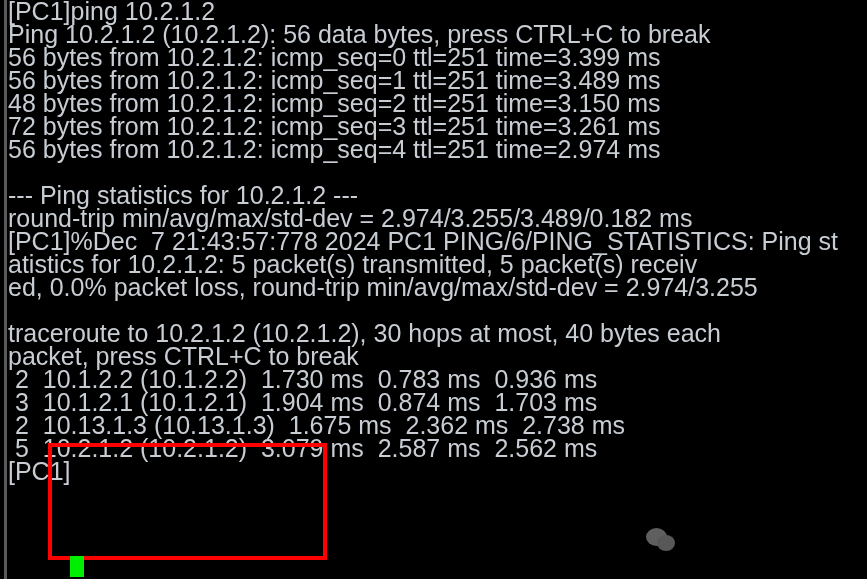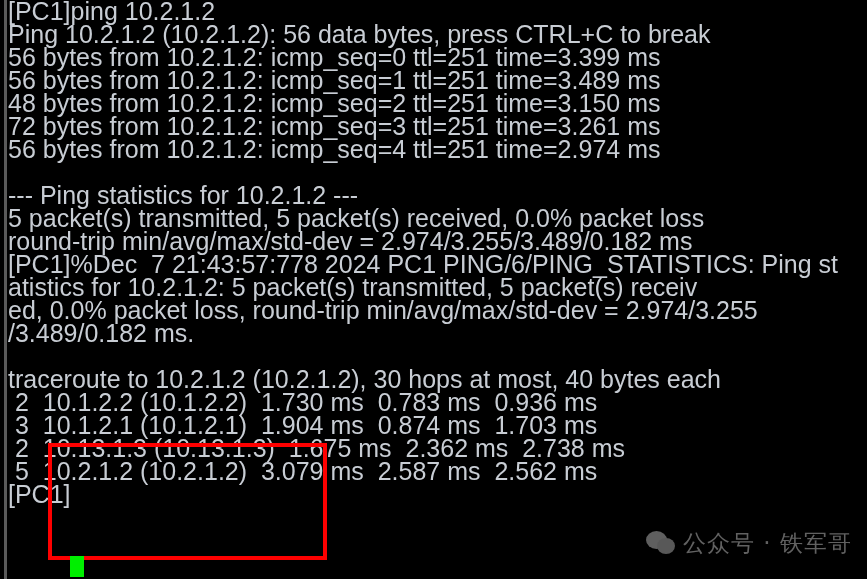--- a/index.html
+++ b/index.html
@@ -116,40 +116,38 @@
   <div id="term">
     <div class="line">[PC1]ping 10.2.1.2</div>
     <div class="line">Ping 10.2.1.2 (10.2.1.2): 56 data bytes, press CTRL+C to break</div>
     <div class="line">56 bytes from 10.2.1.2: icmp_seq=0 ttl=251 time=3.399 ms</div>
     <div class="line">56 bytes from 10.2.1.2: icmp_seq=1 ttl=251 time=3.489 ms</div>
     <div class="line">48 bytes from 10.2.1.2: icmp_seq=2 ttl=251 time=3.150 ms</div>
     <div class="line">72 bytes from 10.2.1.2: icmp_seq=3 ttl=251 time=3.261 ms</div>
     <div class="line">56 bytes from 10.2.1.2: icmp_seq=4 ttl=251 time=2.974 ms</div>
     <div class="line blank"></div>
     <div class="line">--- Ping statistics for 10.2.1.2 ---</div>
-    <div class="line">5 packet(s) transmitted, 5 packet(s) received, 0.0% packet loss</div>
     <div class="line">round-trip min/avg/max/std-dev = 2.974/3.255/3.489/0.182 ms</div>
     <div class="line">[PC1]%Dec  7 21:43:57:778 2024 PC1 PING/6/PING_STATISTICS: Ping st</div>
     <div class="line">atistics for 10.2.1.2: 5 packet(s) transmitted, 5 packet(s) receiv</div>
     <div class="line">ed, 0.0% packet loss, round-trip min/avg/max/std-dev = 2.974/3.255</div>
-    <div class="line">/3.489/0.182 ms.</div>
     <div class="line blank"></div>
     <div class="line">traceroute to 10.2.1.2 (10.2.1.2), 30 hops at most, 40 bytes each</div>
+    <div class="line">packet, press CTRL+C to break</div>
     <div class="line"> 2  10.1.2.2 (10.1.2.2)  1.730 ms  0.783 ms  0.936 ms</div>
     <div class="line"> 3  10.1.2.1 (10.1.2.1)  1.904 ms  0.874 ms  1.703 ms</div>
     <div class="line"> 2  10.13.1.3 (10.13.1.3)  1.675 ms  2.362 ms  2.738 ms</div>
     <div class="line"> 5  10.2.1.2 (10.2.1.2)  3.079 ms  2.587 ms  2.562 ms</div>
     <div class="line">[PC1]</div>
   </div>
 
   <div id="red-box"></div>
 
   <div id="cursor"></div>
 
   <div id="watermark">
     <span class="wx-logo">
       <span class="b1"></span>
       <span class="b2"></span>
     </span>
-    <span class="wm-text">公众号 · 铁军哥</span>
   </div>
 
 </div>
 
 </body></html>

